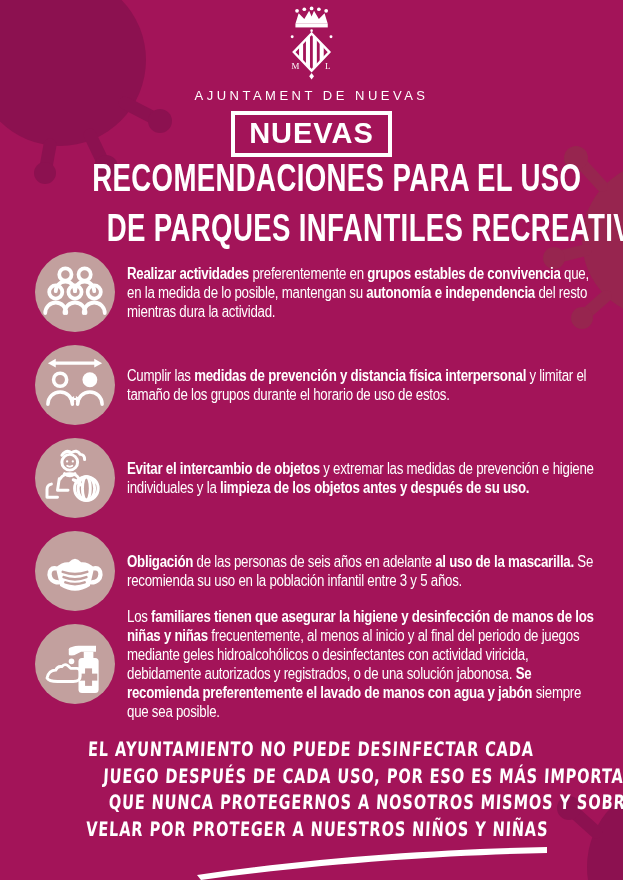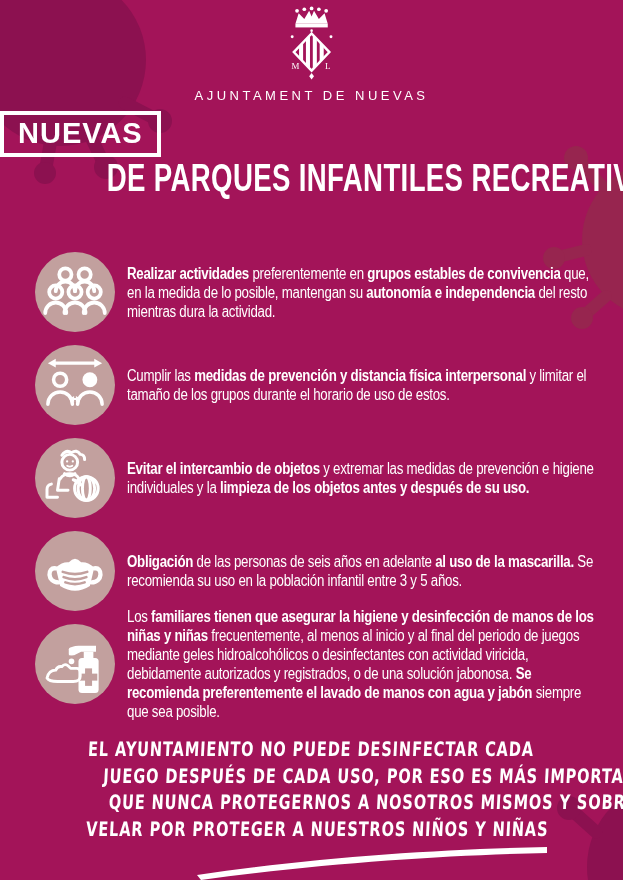--- a/index.html
+++ b/index.html
@@ -17,21 +17,21 @@
     font-family:"Liberation Sans",sans-serif;
   }
   .virus{position:absolute;pointer-events:none;}
 
   
   .logo{position:absolute;top:6px;left:0;width:100%;text-align:center;}
   .logo svg{height:76px;}
   .org-name{font-size:13px;letter-spacing:3.5px;margin-top:2px;font-weight:400;}
 
   
-  .badge-row{position:absolute;top:111px;left:0;width:100%;display:flex;justify-content:flex-start;}
+  .badge-row{position:absolute;top:111px;left:0;width:100%;display:flex;justify-content:center;}
   .badge{border:4px solid #fff;padding:1px 14px 3px;font-weight:bold;font-size:29px;letter-spacing:1px;line-height:34px;}
 
   
   .title{position:absolute;top:157px;left:0;width:100%;text-align:center;font-weight:bold;}
   .title-line{display:block;line-height:43px;}
   .fit-title{display:inline-block;white-space:nowrap;font-size:38px;letter-spacing:0.5px;}
 
   
   .rec-list{position:absolute;top:252px;left:35px;}
   .rec-row{display:flex;align-items:center;height:80px;margin-bottom:13px;}
@@ -129,20 +129,21 @@
     <polygon points="70,83 73,87 70,91 67,87" fill="#fff"></polygon>
   </svg>
   <div class="org-name">AJUNTAMENT DE NUEVAS</div>
 </div>
 
 <div class="badge-row">
   <div class="badge">NUEVAS</div>
 </div>
 
 <div class="title">
+  <div class="title-line"><span class="fit-title" style="transform: scaleX(0.726194);">RECOMENDACIONES PARA EL USO</span></div>
   <div class="title-line"><span class="fit-title" style="transform: scaleX(0.726194);">DE PARQUES INFANTILES RECREATIVOS</span></div>
 </div>
 
 <div class="rec-list">
     <div class="rec-row">
       <div class="rec-icon">
         <svg viewBox="0 0 80 80" fill="none" stroke="#fff" stroke-width="4.3" stroke-linecap="round">
   <circle cx="29" cy="20" r="7"></circle>
           <circle cx="51" cy="20" r="7"></circle>
   <path d="M18 39 a11 11 0 0 1 22 0"></path>

